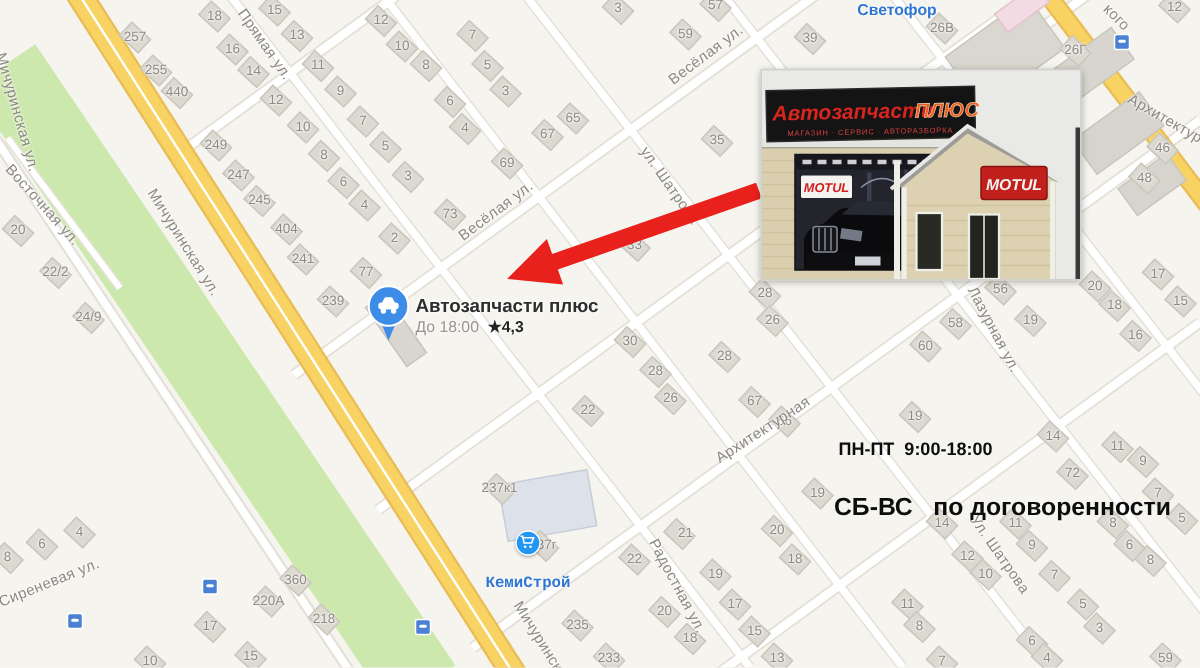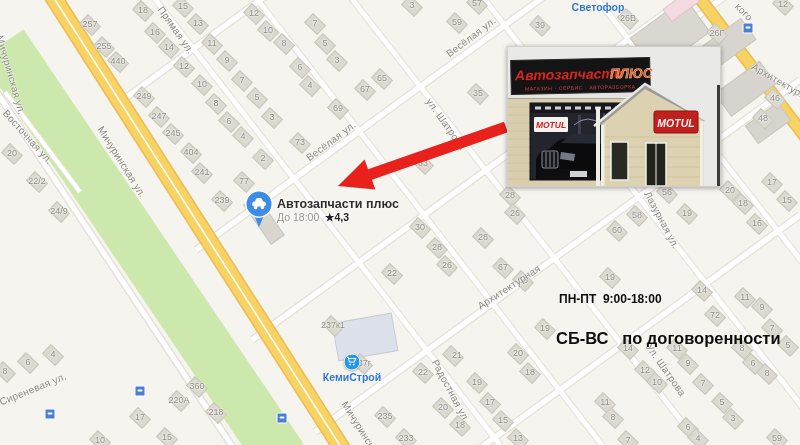--- a/index.html
+++ b/index.html
@@ -359,21 +359,21 @@
       <div class="ts" style="left: 282px; top: 418px;"></div>
       <div class="ts" style="left: 748px; top: 28px;"></div>
       <div class="poi" style="left: 598px; top: 1px;">Светофор</div>
       <div class="poi-ic" style="left: 352px; top: 362px;">
         <svg width="12" height="12" viewBox="0 0 12 12" style="margin:1.1px">
           <path d="M1.5,2 h1.4 l1,4.5 h5 l1.3,-3.5 h-7" stroke="#fff" stroke-width="1.1" fill="none"></path>
           <circle cx="4.6" cy="9" r="0.9" fill="#fff"></circle>
           <circle cx="8.2" cy="9" r="0.9" fill="#fff"></circle>
         </svg>
       </div>
-      <div class="poi" style="left: 352px; top: 371px;">КемиСтрой</div>
+      <div class="poi" style="left: 352px; top: 383px; font-family: Liberation Mono, monospace;">КемиСтрой</div>
     </div>
 
   <div id="pin">
     <svg width="30" height="40" viewBox="0 0 30 40">
       <path d="M9.5,25 L20.5,25 L15,38 Z" fill="#3d8ce8"></path>
       <circle cx="15" cy="15" r="13.2" fill="#3d8ce8" stroke="#ffffff" stroke-width="1.4"></circle>
       <g fill="#ffffff">
         <path d="M10.6,13.2 L12.1,10 Q12.5,9.1 13.5,9.1 L16.5,9.1 Q17.5,9.1 17.9,10 L19.4,13.2 Z"></path>
         <rect x="8.2" y="12.6" width="13.6" height="4.8" rx="2.2"></rect>
         <circle cx="11.6" cy="18.4" r="1.8"></circle>

